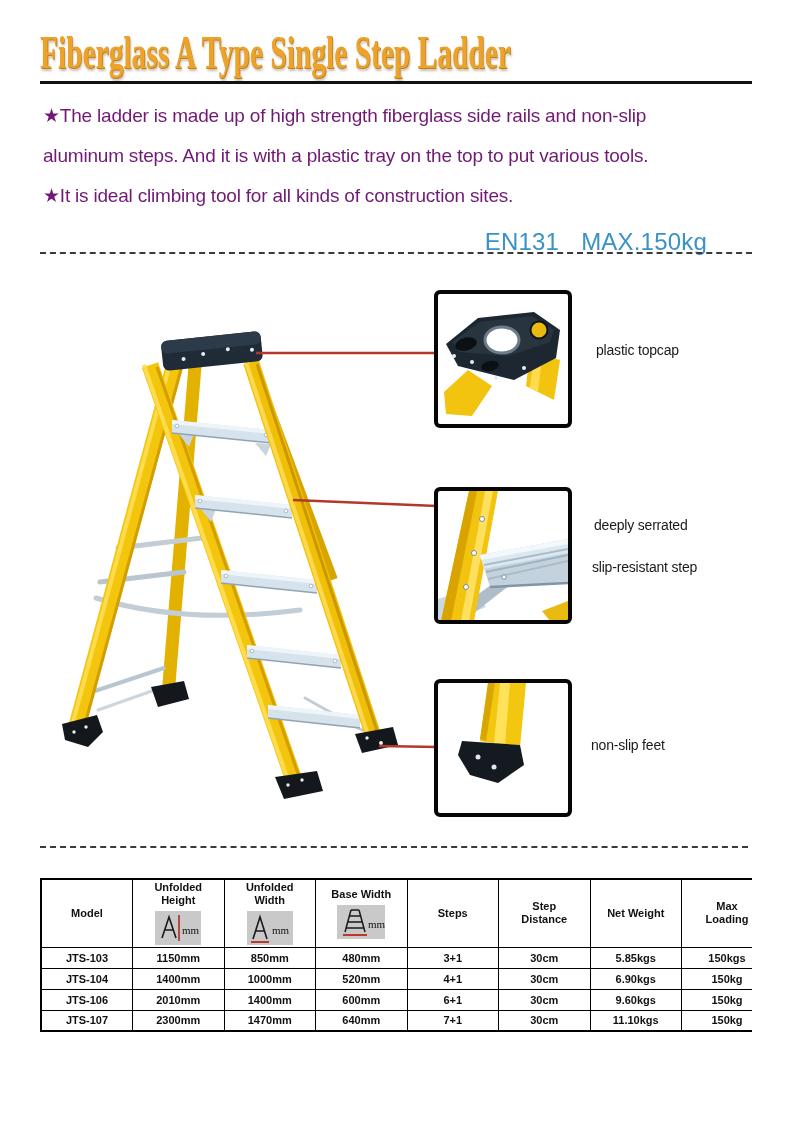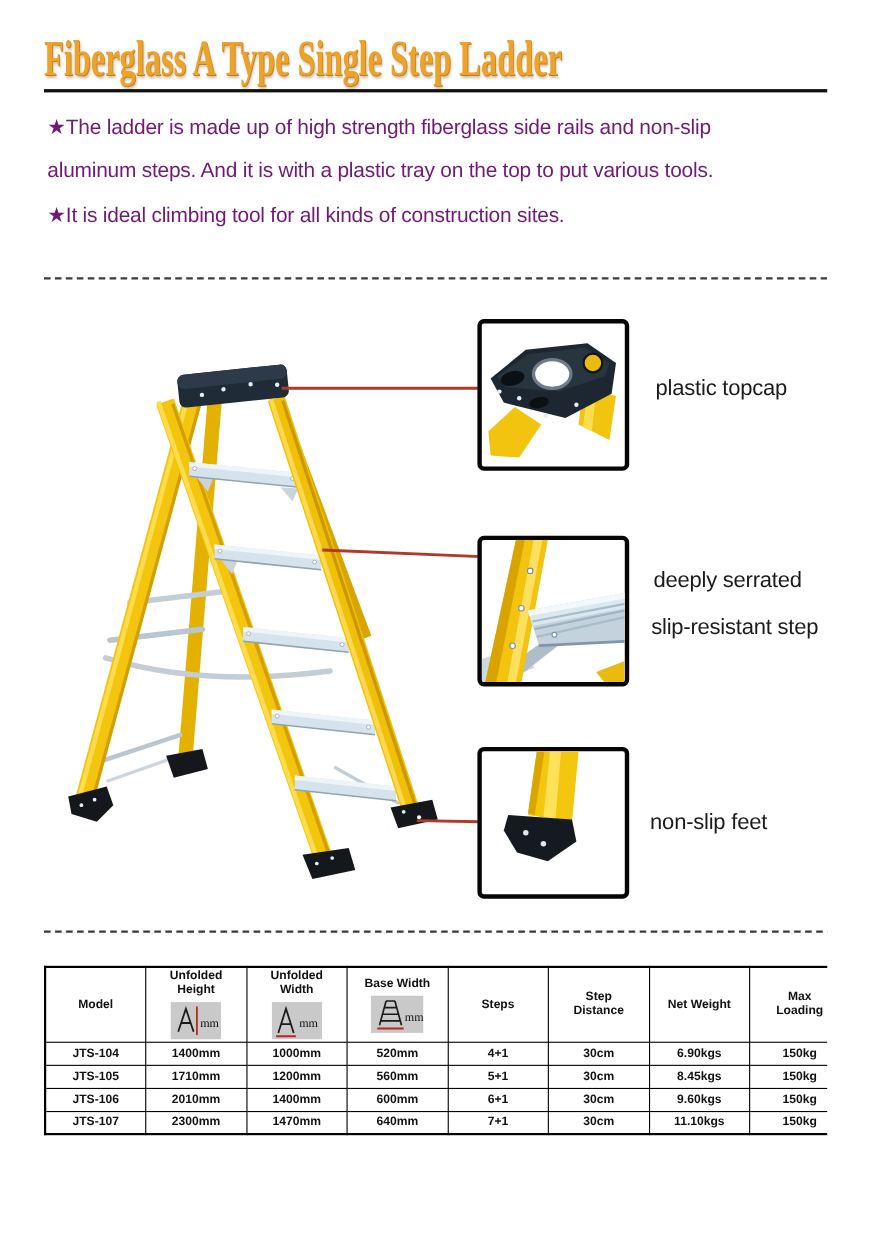--- a/index.html
+++ b/index.html
@@ -26,21 +26,21 @@
   
   .ladder-svg{position:absolute;left:0;top:280px;width:800px;height:580px;}
 
   .callout-box{position:absolute;width:138px;background:#fff;border:4px solid #060606;
                border-radius:6px;box-sizing:border-box;overflow:hidden;}
   .cb1{left:434px;top:290px;height:138px;}
   .cb2{left:434px;top:487px;height:137px;}
   .cb3{left:434px;top:679px;height:138px;}
   .callout-box svg{display:block;width:130px;height:130px;}
 
-  .callout-label{position:absolute;font-size:20px;color:#1a1a1a;letter-spacing:-0.2px;white-space:nowrap;}
+  .callout-label{position:absolute;font-size:14px;color:#1a1a1a;letter-spacing:-0.2px;white-space:nowrap;}
   .cl1{left:596px;top:342px;} .cl2a{left:594px;top:517px;}
   .cl2b{left:592px;top:559px;} .cl3{left:591px;top:737px;}
 
   
   .spec-table{position:absolute;left:40px;top:878px;width:734px;border-collapse:collapse;
               table-layout:fixed;background:#fff;}
   .spec-table th,.spec-table td{border:1.6px solid #000;padding:0;text-align:center;
               font-size:11px;font-weight:bold;color:#111;vertical-align:middle;}
   .spec-table{border:2.5px solid #000;}
   .spec-table thead tr{height:68px;}
@@ -54,20 +54,24 @@
 
 <div class="page">
 
   <h1 class="title">Fiberglass A Type Single Step Ladder</h1>
   <div class="title-rule"></div>
 
   <div class="intro-line il1">★The ladder is made up of high strength fiberglass side rails and non-slip</div>
   <div class="intro-line il2">aluminum steps. And it is with a plastic tray on the top to put various tools.</div>
   <div class="intro-line il3">★It is ideal climbing tool for all kinds of construction sites.</div>
 
+  <div class="cert">
+    <span>EN131</span>
+    <span>MAX.150kg</span>
+  </div>
 
   <div class="dash dash1"></div>
 
   <svg class="ladder-svg" viewBox="0 0 800 580">
 
     <line x1="253" y1="88" x2="332" y2="300" stroke="#D8A500" stroke-width="12"></line>
 
     <line x1="195" y1="86" x2="168" y2="416" stroke="#E3B100" stroke-width="13"></line>
 
     <g stroke-linecap="round">
@@ -259,40 +263,40 @@
             <span class="hl">Net Weight</span>
           </th>
         <th>
           <span class="hl">Max</span>
           <span class="hl">Loading</span>
         </th>
       </tr>
     </thead>
     <tbody>
       <tr>
+        <td>JTS-103</td>
+          <td>1150mm</td>
+          <td>850mm</td>
+          <td>480mm</td>
+          <td>3+1</td>
+          <td>30cm</td>
+          <td>5.85kgs</td>
+          <td>150kgs</td>
+      </tr>
+      <tr>
         <td>JTS-104</td>
           <td>1400mm</td>
           <td>1000mm</td>
           <td>520mm</td>
           <td>4+1</td>
           <td>30cm</td>
           <td>6.90kgs</td>
           <td>150kg</td>
       </tr>
       <tr>
-        <td>JTS-105</td>
-          <td>1710mm</td>
-          <td>1200mm</td>
-          <td>560mm</td>
-          <td>5+1</td>
-          <td>30cm</td>
-          <td>8.45kgs</td>
-          <td>150kg</td>
-      </tr>
-      <tr>
         <td>JTS-106</td>
           <td>2010mm</td>
           <td>1400mm</td>
           <td>600mm</td>
           <td>6+1</td>
           <td>30cm</td>
           <td>9.60kgs</td>
           <td>150kg</td>
       </tr>
       <tr>

